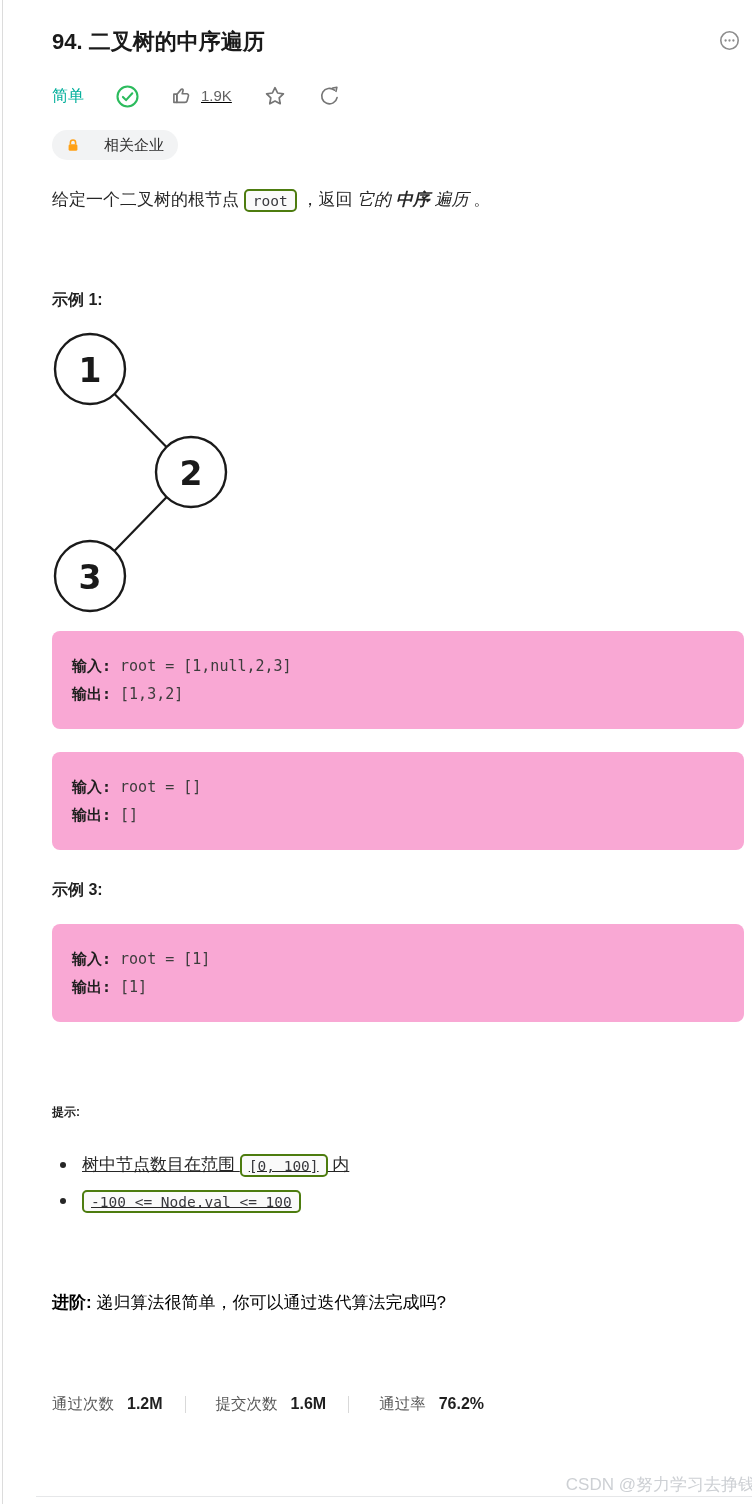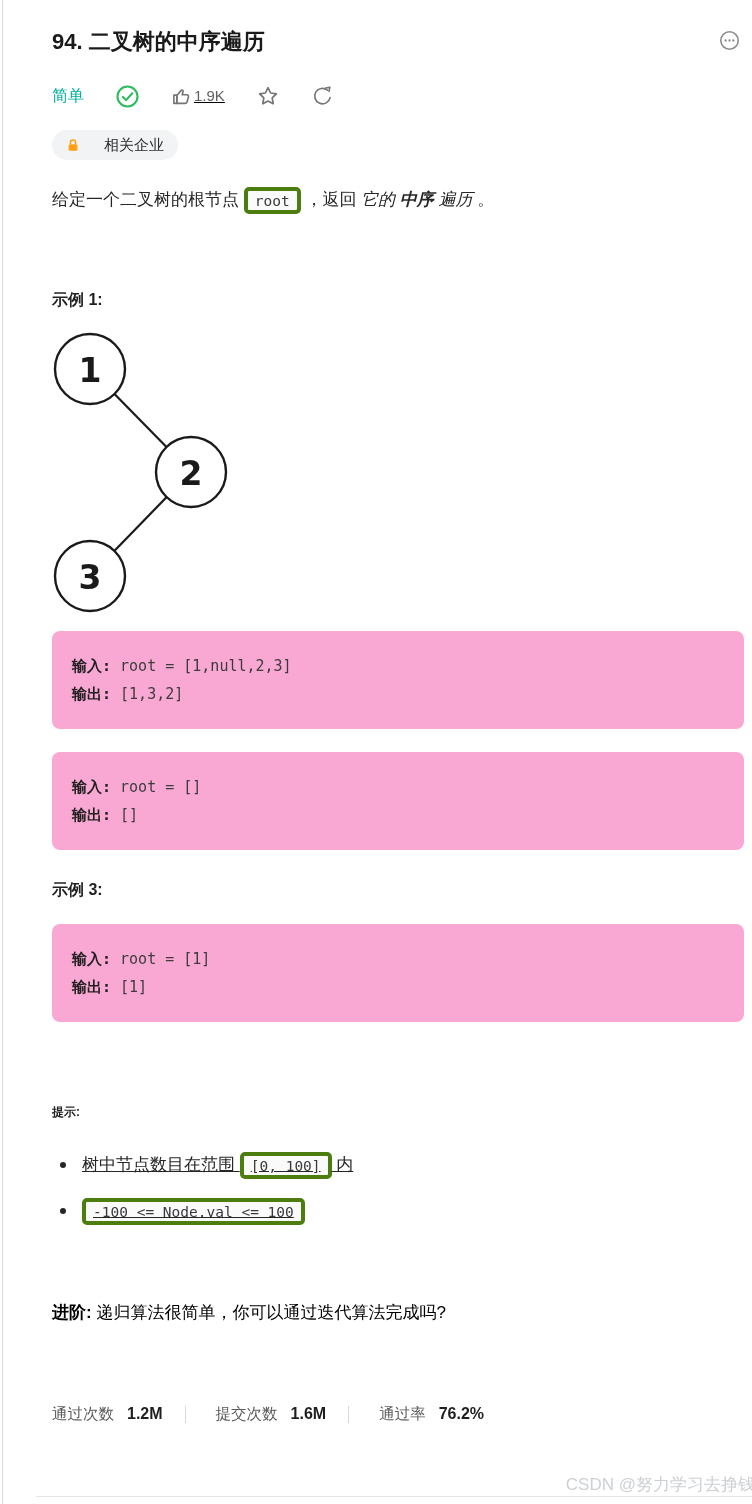--- a/index.html
+++ b/index.html
@@ -11,31 +11,31 @@
   .left-rail{position:absolute;left:2px;top:0;width:1px;height:1504px;background:#dcdcdc;}
   .content{position:absolute;left:52px;top:0;width:692px;}
 
   .title-row{display:flex;justify-content:space-between;align-items:flex-start;margin-top:29px;}
   h1.page-title{margin:0;font-size:22px;line-height:25px;font-weight:700;color:#1a1a1a;}
   .menu-btn{background:none;border:0;padding:0;margin:1px 4px 0 0;cursor:pointer;line-height:0;}
 
   .action-row{display:flex;align-items:center;margin-top:29px;height:26px;gap:31px;}
   .difficulty{color:#00af9b;font-size:16px;line-height:26px;}
   .icon-btn{display:inline-flex;align-items:center;background:none;border:0;padding:0;cursor:pointer;line-height:0;}
-  .like-group{display:inline-flex;align-items:flex-end;background:none;border:0;padding:0;cursor:pointer;text-decoration:underline;}
+  .like-group{display:inline-flex;align-items:flex-start;gap:7px;background:none;border:0;padding:0;cursor:pointer;text-decoration:underline;}
   .like-count{font-size:15px;color:#616161;line-height:24px;}
 
   .tag-row{margin-top:21px;}
   .company-tag{display:inline-flex;align-items:center;gap:24px;height:30px;padding:0 14px;
     background:#f2f3f4;border-radius:15px;font-size:15px;color:#2d2d2d;border:0;cursor:pointer;}
 
   .desc{margin:27px 0 0;font-size:17px;line-height:26px;color:#262626;}
   .code-pill{
     font-family:"DejaVu Sans Mono","Liberation Mono",monospace;font-size:14.5px;
-    background:#fafafa;border:4px solid #4d7c0f;border-radius:5px;
+    background:#fafafa;border:2px solid #4d7c0f;border-radius:5px;
     padding:1.5px 7px;color:#38383d;white-space:nowrap;
   }
   .desc em{font-style:italic;}
   .desc strong em{font-weight:700;}
 
   .ex-h{margin:0;font-size:16px;line-height:22px;font-weight:700;color:#1f1f1f;}
   .ex-h.first{margin-top:76px;}
   .ex-h.later{margin-top:29px;}
 
   .tree-svg{display:block;margin-top:20px;}
@@ -44,21 +44,21 @@
     margin:23px 0 0;background:#f9a8d4;border-radius:8px;padding:21px 20px;
     font-family:"DejaVu Sans Mono","Liberation Mono",monospace;
     font-size:15px;line-height:28px;color:#3c3c3c;white-space:pre;overflow:hidden;
   }
   .ex-block.after-img{margin-top:10px;}
   .ex-block .b{font-weight:700;color:#1f1f1f;}
 
   .hint-h{margin:79px 0 0;font-size:12px;line-height:22px;font-weight:700;color:#1f1f1f;}
   .hint-list{list-style:none;margin:28px 0 0;padding:0;text-decoration:underline;}
   .hint-list li{position:relative;padding-left:30px;line-height:28px;font-size:17px;color:#262626;}
-  .hint-list li + li{margin-top:18px;}
+  .hint-list li + li{margin-top:8px;}
   .dot{position:absolute;left:8px;top:11px;width:6px;height:6px;border-radius:50%;background:#262626;}
 
   .followup{margin:76px 0 12px;font-size:17px;line-height:24px;color:#000000;}
   .followup .fl{font-weight:700;}
 
   .stats{display:flex;align-items:center;margin-top:79px;height:20px;}
   .stat{display:flex;align-items:baseline;gap:13px;}
   .s-label{font-size:15.5px;color:#595959;}
   .s-value{font-size:16px;font-weight:700;color:#1f1f1f;}
   .v-sep{width:1px;height:17px;background:#d9d9d9;align-self:center;margin:0 30px 0 22px;}

